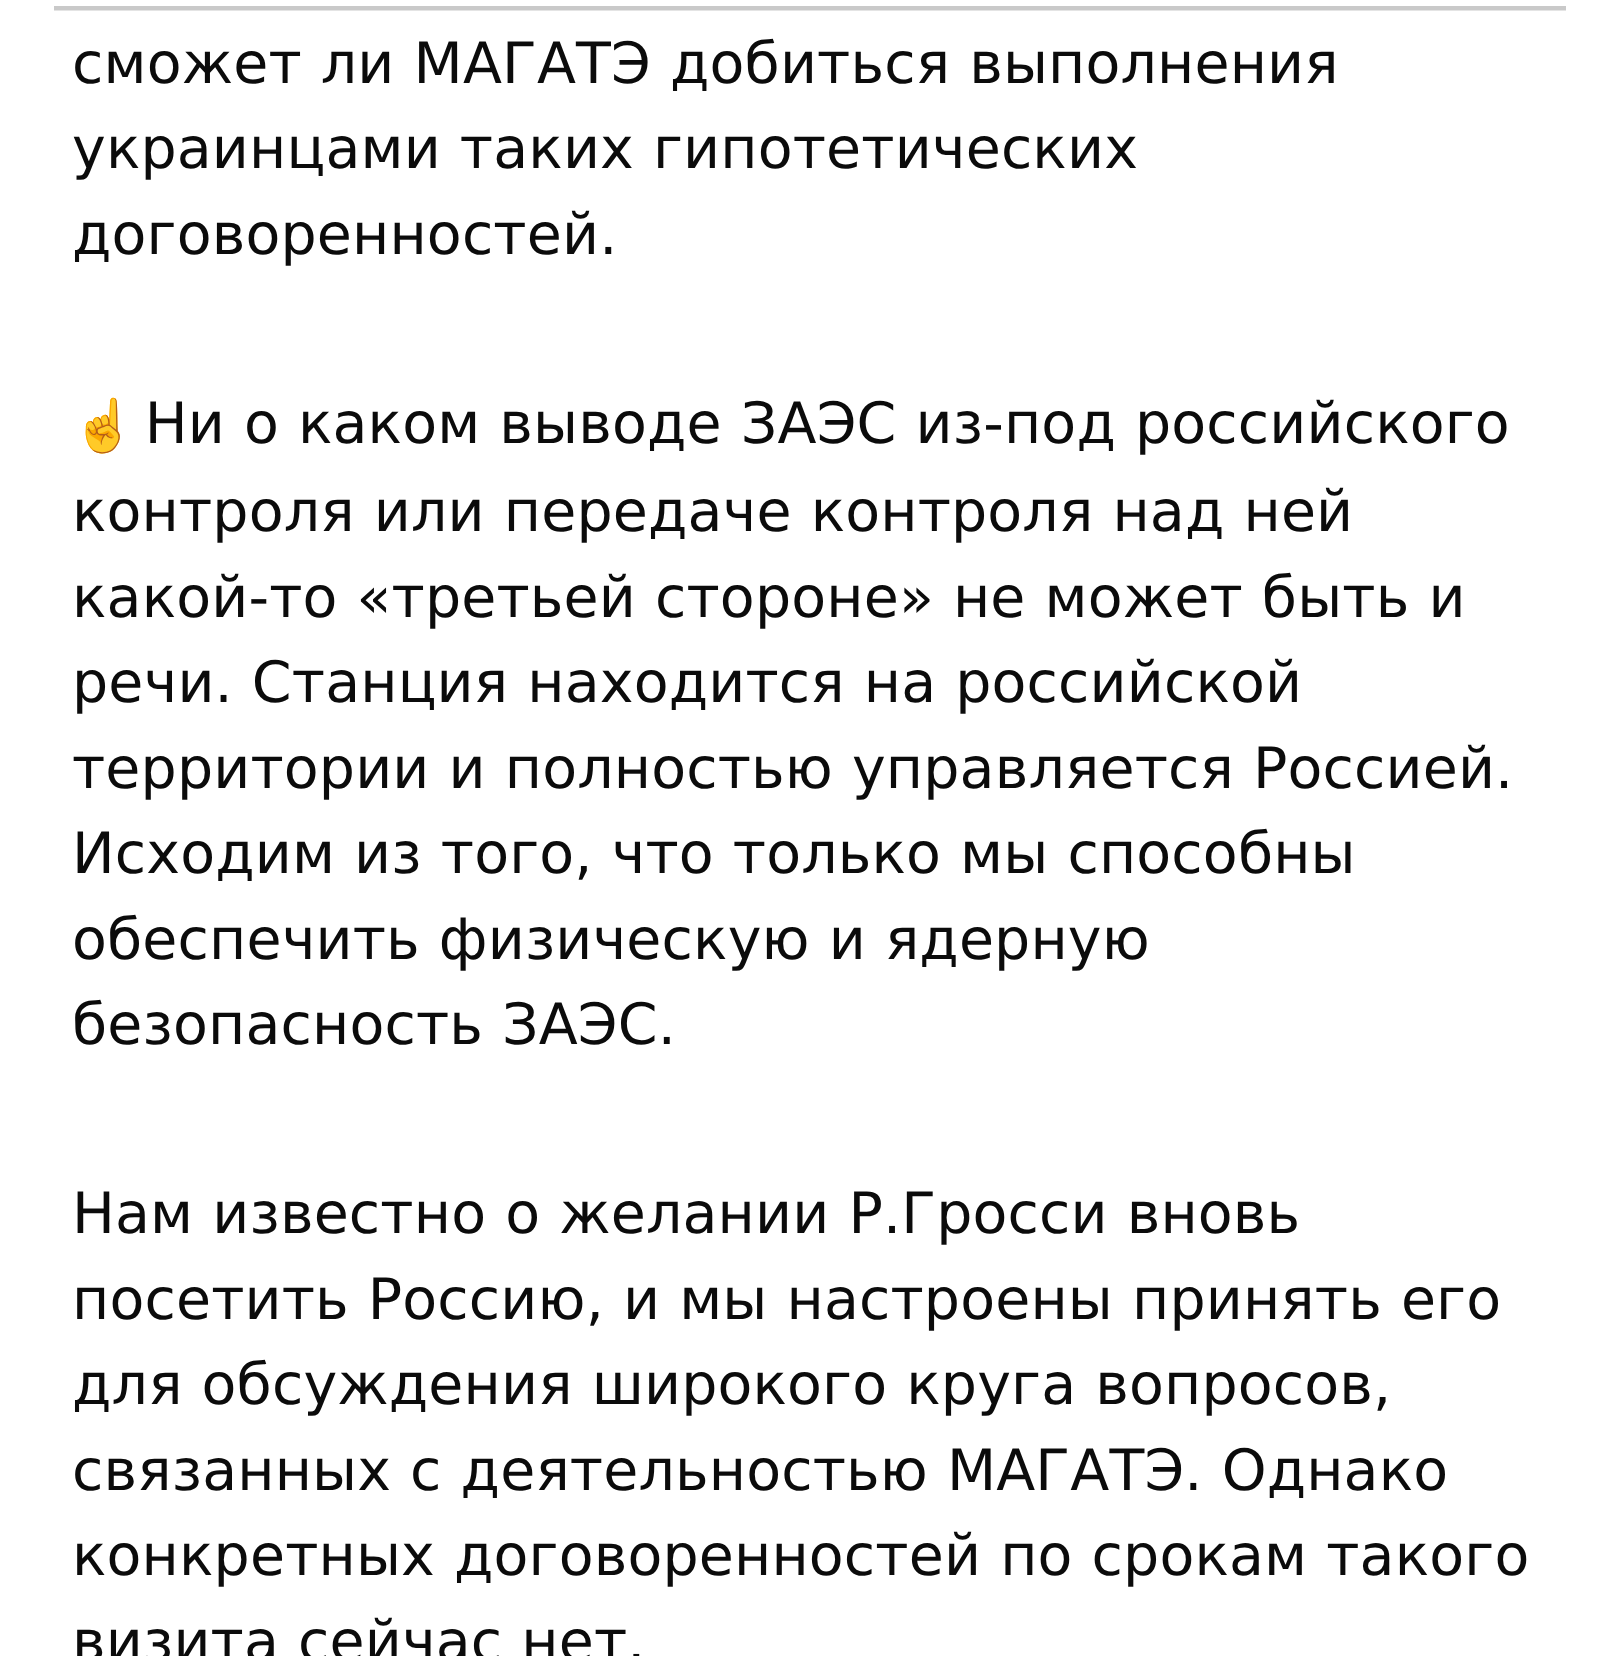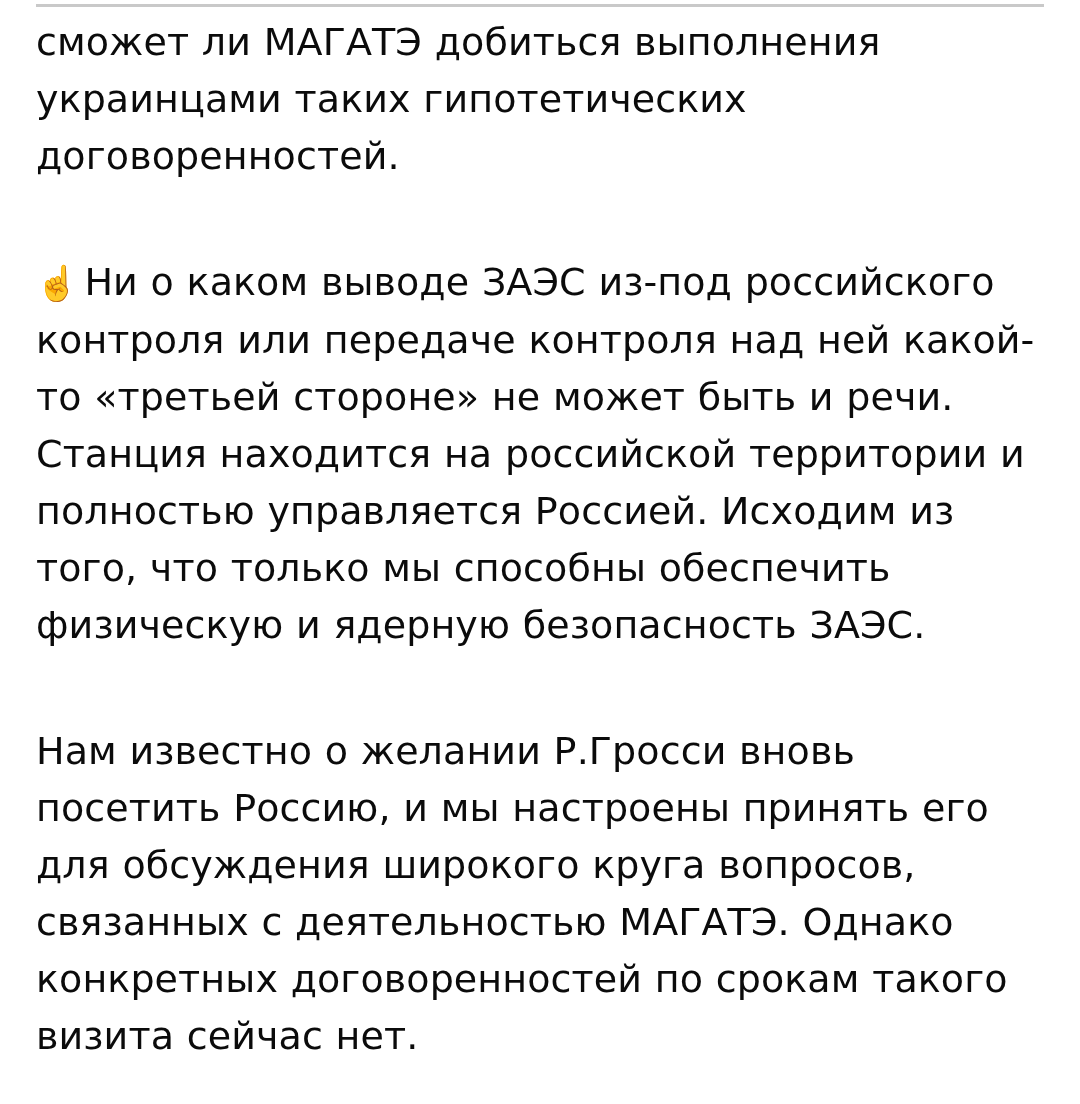--- a/index.html
+++ b/index.html
@@ -13,21 +13,21 @@
     overflow: hidden;
     font-family: "DejaVu Sans", "Liberation Sans", sans-serif;
     color: #000000;
   }
   .page {
     position: relative;
     width: 1080px;
     height: 1104px;
     background: #ffffff;
     box-sizing: border-box;
-    padding: 0 36px;
+    padding: 0 48px;
   }
   
   .top-rule {
     position: absolute;
     top: 4px;
     left: 36px;
     width: 1008px;
     height: 3px;
     background: #c9c9c9;
   }

